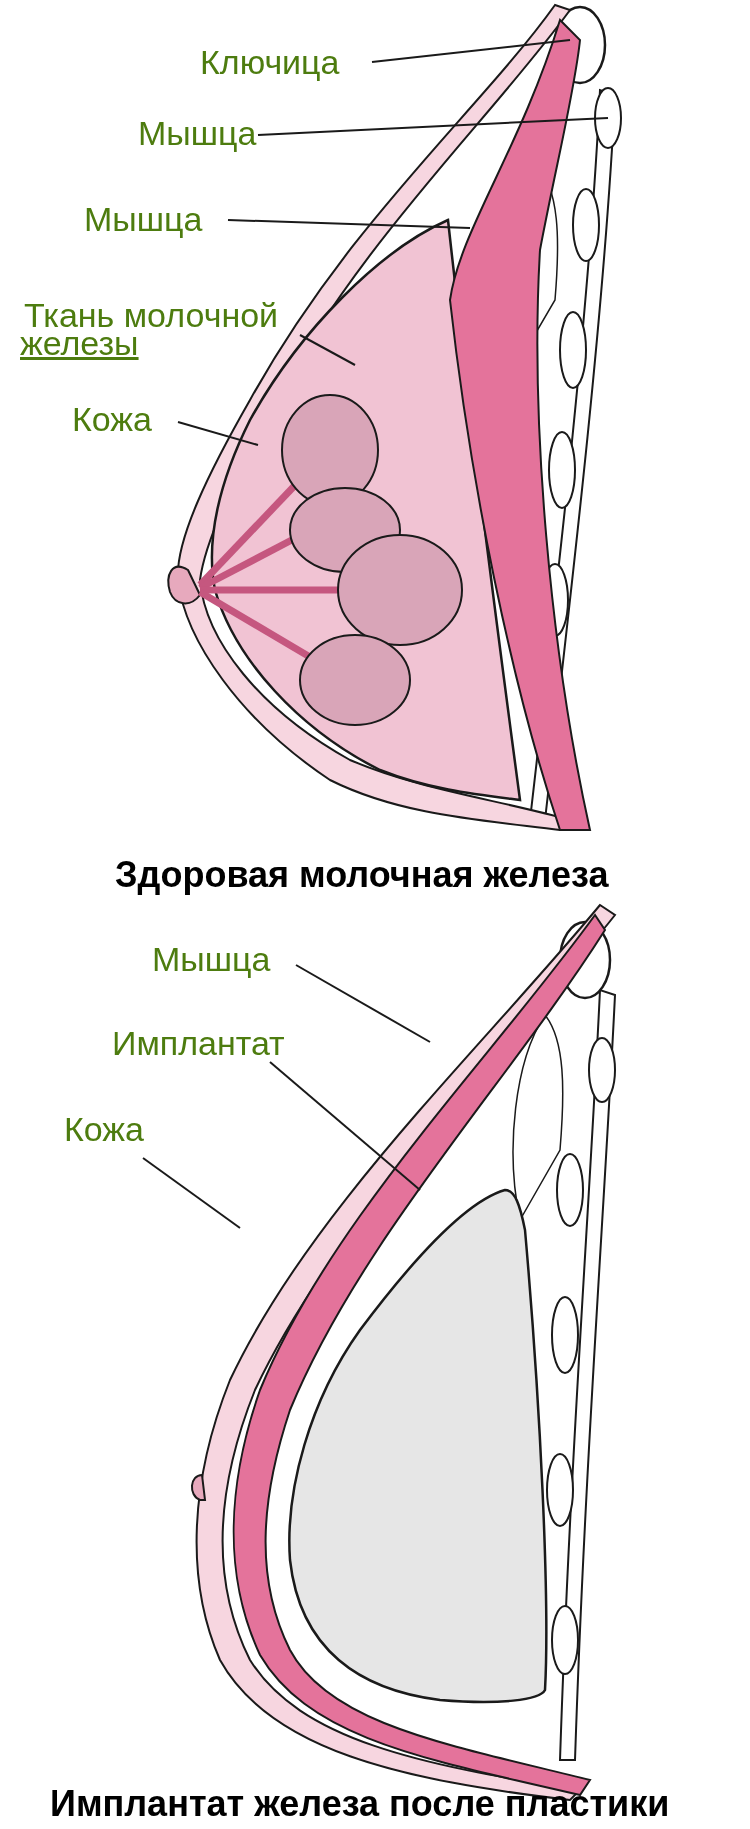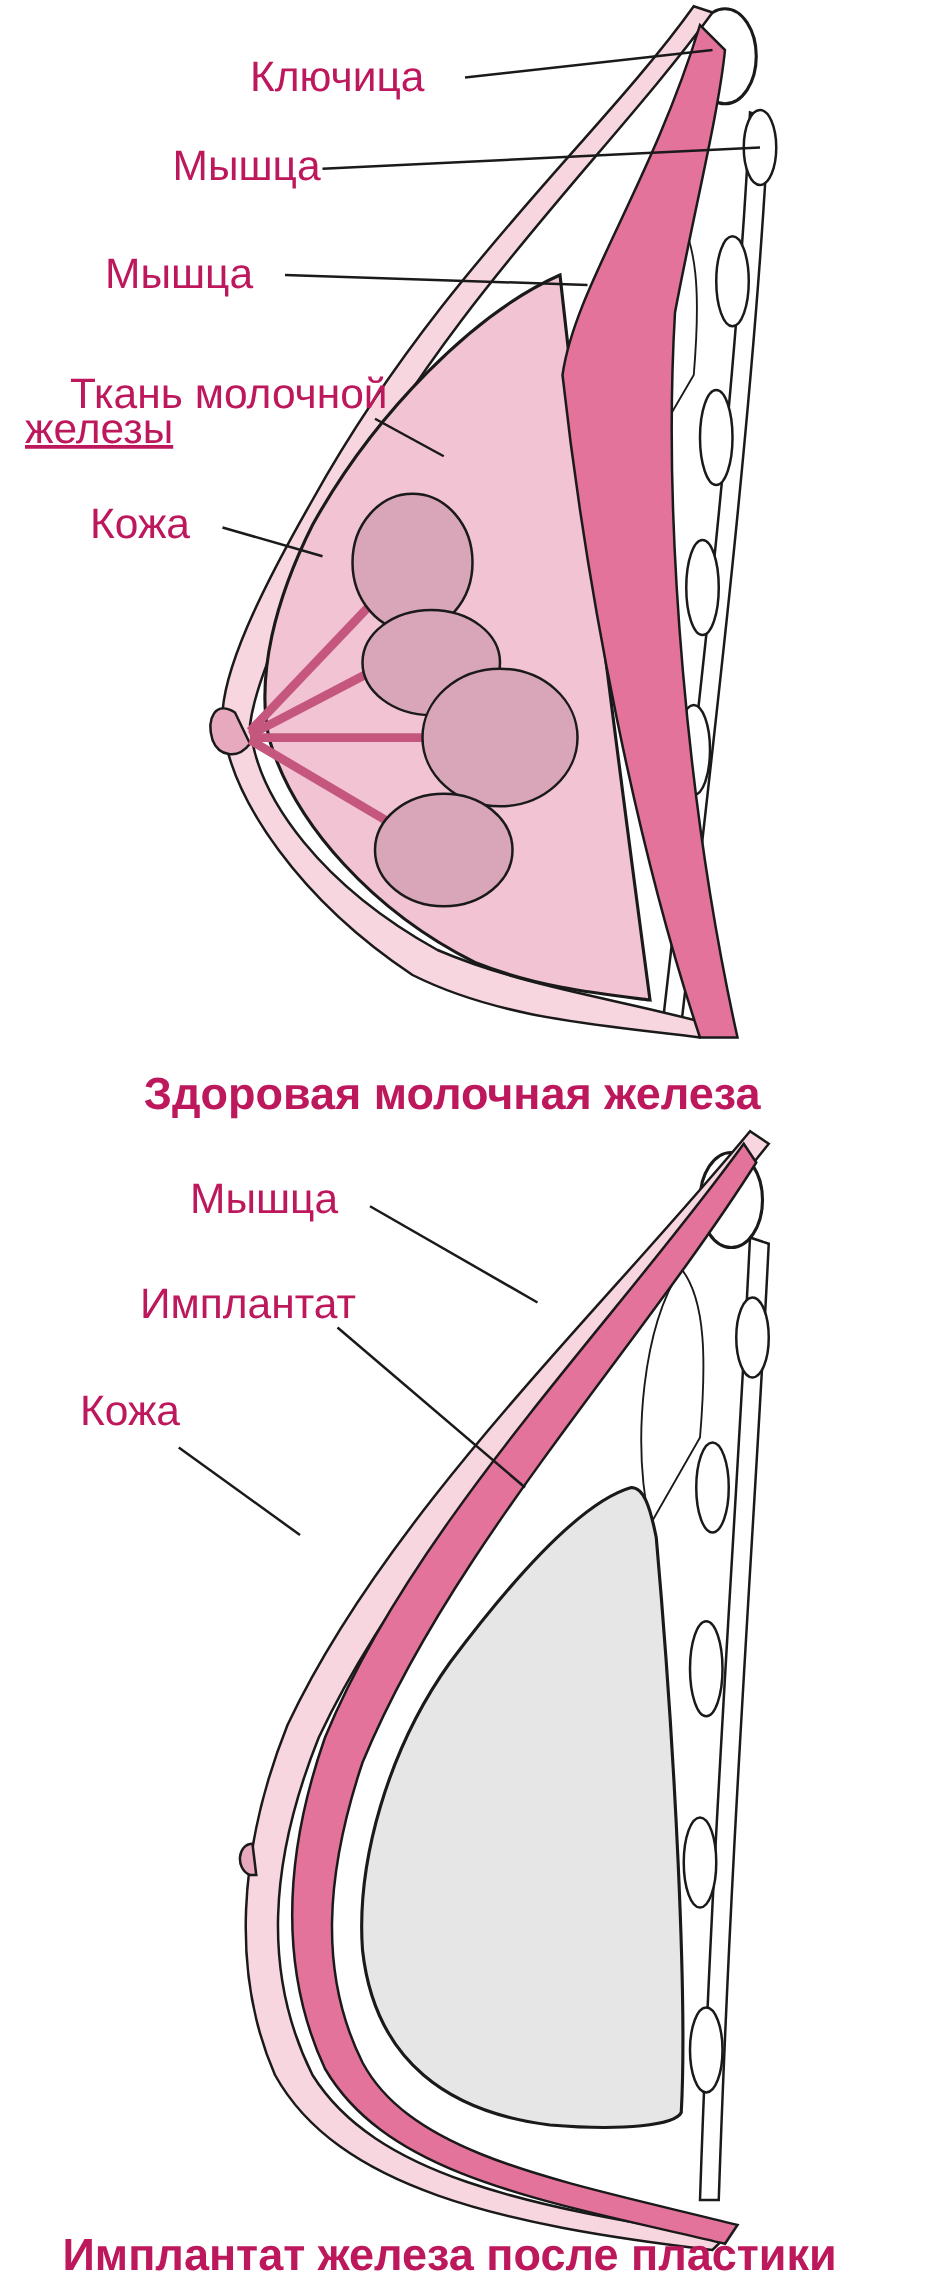--- a/index.html
+++ b/index.html
@@ -2,22 +2,22 @@
 <html><head>
 <meta charset="utf-8">
 <style>
   html, body { margin: 0; padding: 0; background: #ffffff; }
   body { width: 750px; height: 1829px; position: relative; overflow: hidden;
          font-family: "Liberation Sans", sans-serif; }
   .diagram { position: absolute; left: 0; width: 750px; }
   #diag1 { top: 0; height: 900px; }
   #diag2 { top: 900px; height: 929px; }
   svg { position: absolute; left: 0; top: 0; }
-  .label { position: absolute; font-size: 34px; color: #be185d; line-height: 1; white-space: nowrap; }
-  .caption { position: absolute; font-size: 36px; font-weight: bold; color: #be185d; white-space: nowrap; line-height: 1; }
+  .label { position: absolute; font-size: 34px; color: #4d7c0f; line-height: 1; white-space: nowrap; }
+  .caption { position: absolute; font-size: 36px; font-weight: bold; color: #000000; white-space: nowrap; line-height: 1; }
 </style>
 </head>
 <body>
 
 <div class="diagram" id="diag1">
   <svg width="750" height="900" viewBox="0 0 750 900">
 
     <g>
       <path d="M600 90 C 590 300, 560 560, 530 820 L 545 820 C 575 560, 605 300, 615 95 Z" fill="#fff" stroke="#1a1a1a" stroke-width="2"></path>
       <ellipse cx="580" cy="45" rx="25" ry="38" fill="#fff" stroke="#1a1a1a" stroke-width="2.5"></ellipse>
@@ -56,21 +56,21 @@
       <line x1="372" y1="62" x2="570" y2="40"></line>
       <line x1="258" y1="135" x2="608" y2="118"></line>
       <line x1="228" y1="220" x2="470" y2="228"></line>
       <line x1="300" y1="335" x2="355" y2="365"></line>
       <line x1="178" y1="422" x2="258" y2="445"></line>
     </g>
   </svg>
   <div class="label" style="left:200px; top:45px;">Ключица</div>
   <div class="label" style="left:138px; top:116px;">Мышца</div>
   <div class="label" style="left:84px; top:202px;">Мышца</div>
-  <div class="label" style="left:24px; top:298px;margin-left:32px;">Ткань молочной</div>
+  <div class="label" style="left:24px; top:298px;">Ткань молочной</div>
   <div class="label" style="left:20px; top:326px;text-decoration:underline;">железы</div>
   <div class="label" style="left:72px; top:402px;">Кожа</div>
   <div class="caption" style="left:115px; top:857px;">Здоровая молочная железа</div>
 </div>
 
 <div class="diagram" id="diag2">
   <svg width="750" height="929" viewBox="0 0 750 929">
     <g>
       <path d="M600 90 C 590 300, 570 560, 560 860 L 575 860 C 585 560, 605 300, 615 95 Z" fill="#fff" stroke="#1a1a1a" stroke-width="2"></path>
       <ellipse cx="585" cy="60" rx="25" ry="38" fill="#fff" stroke="#1a1a1a" stroke-width="2.5"></ellipse>

